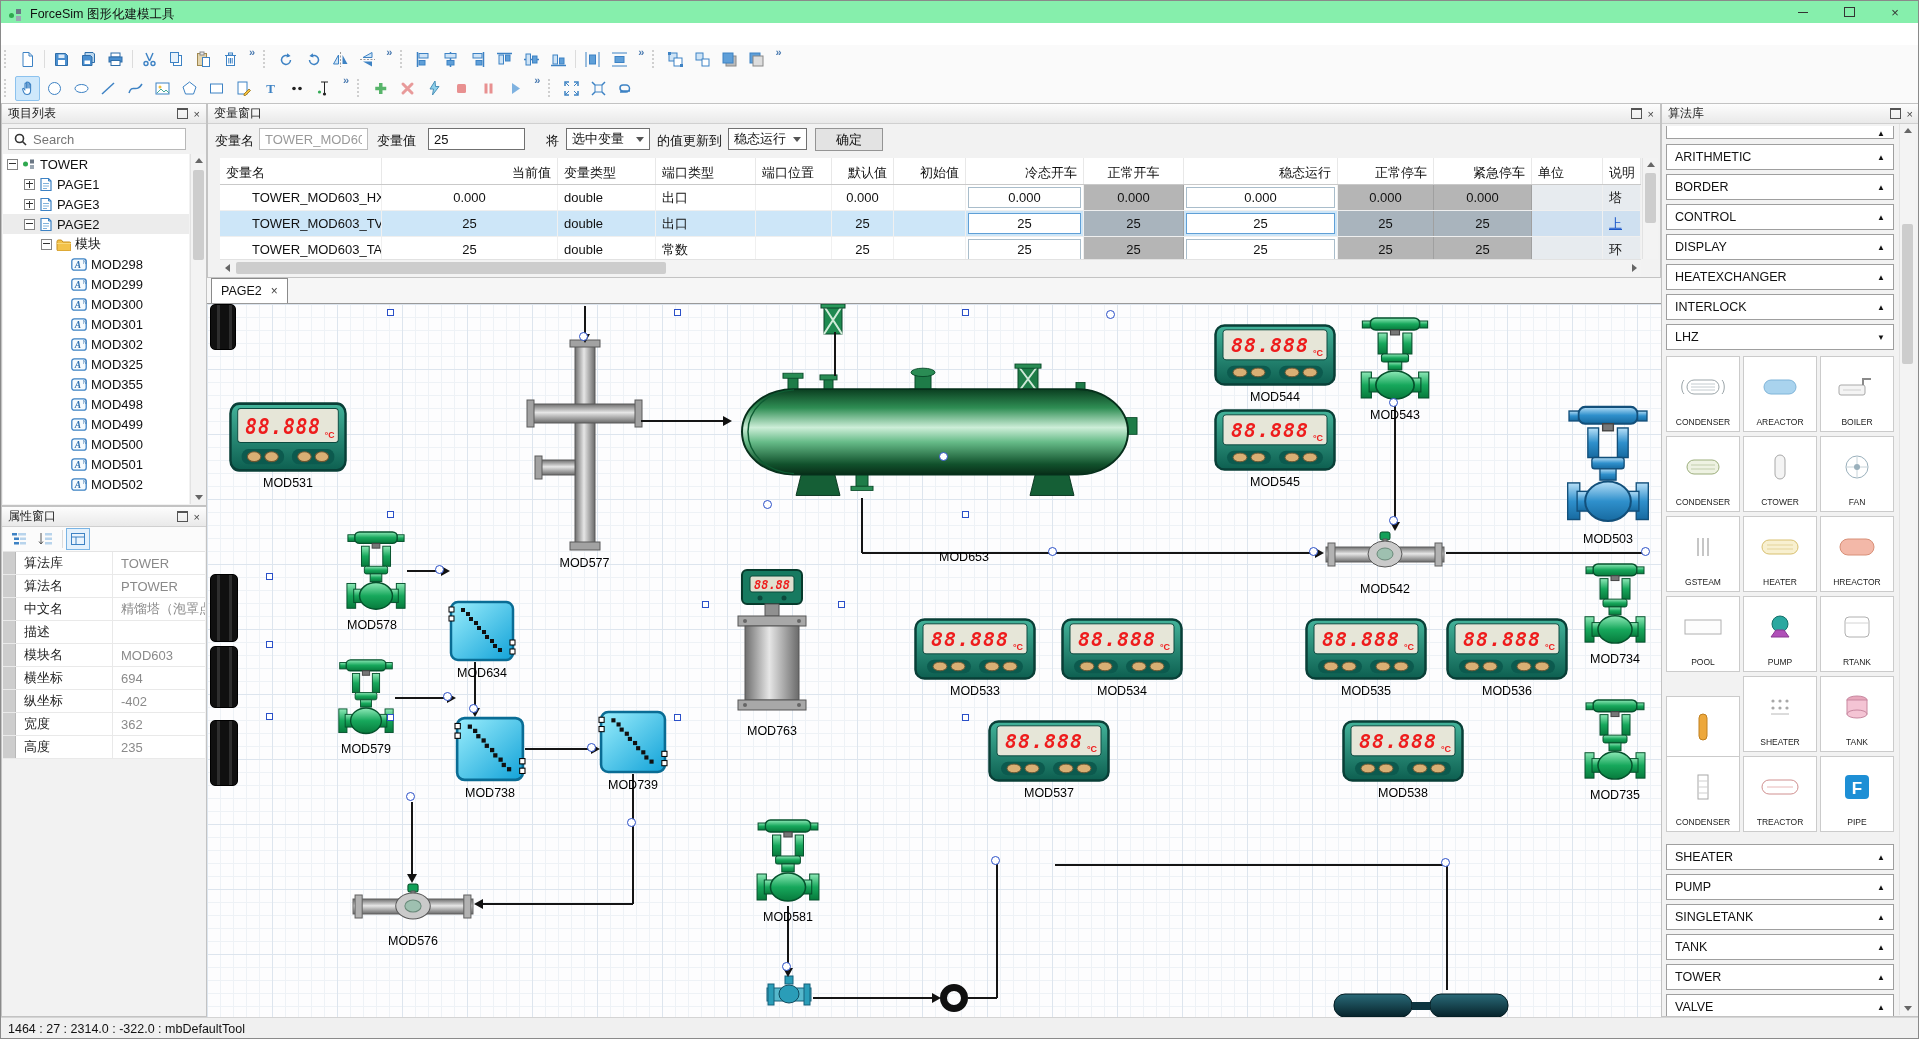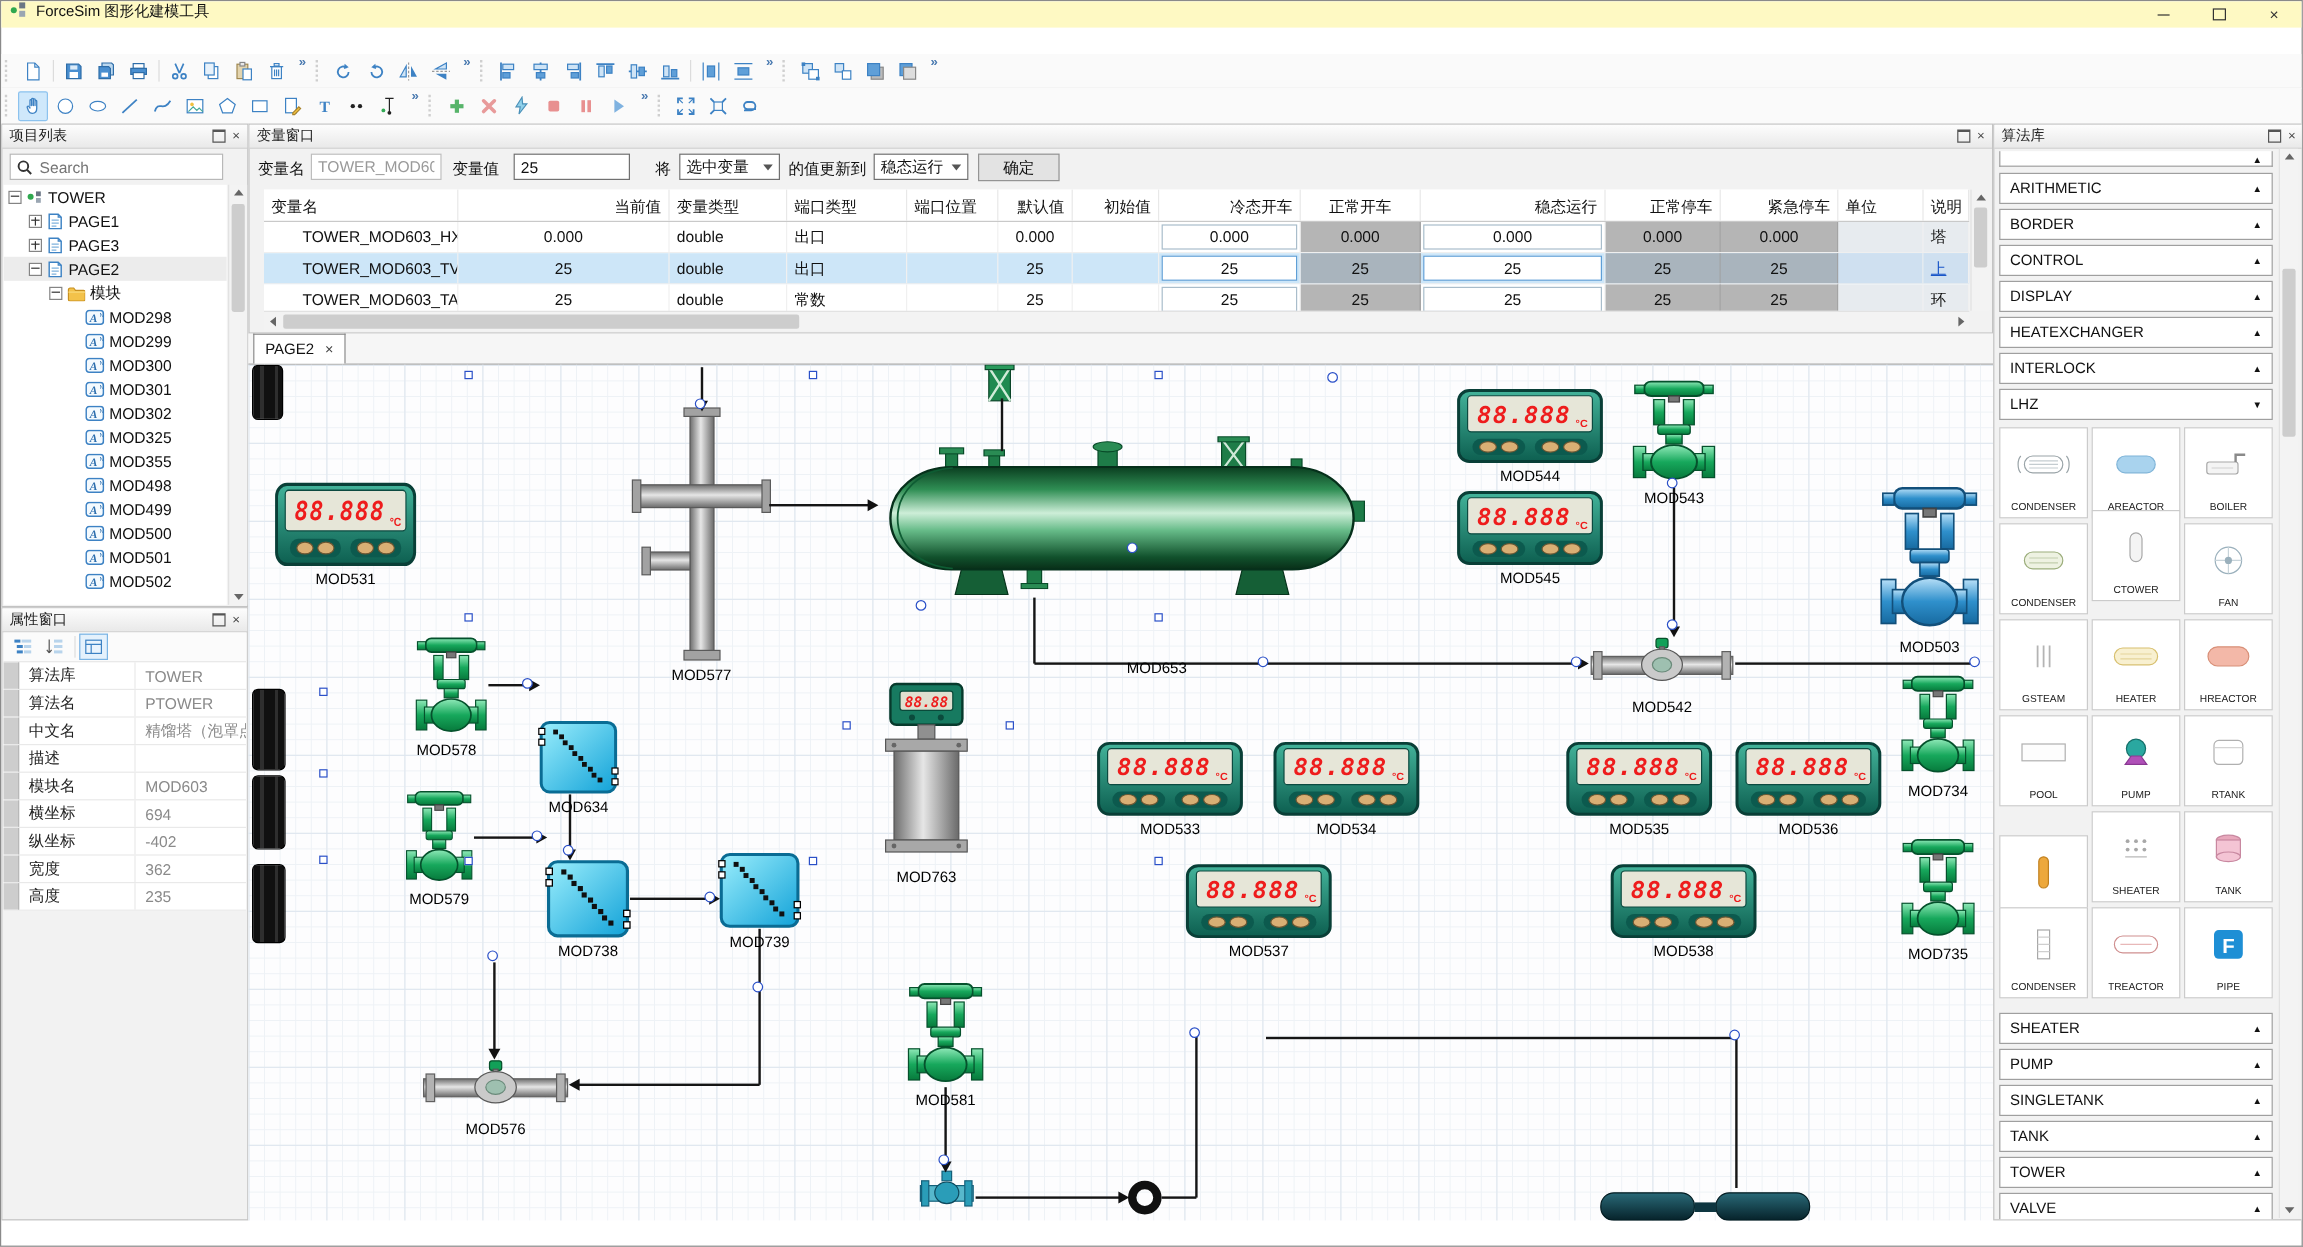--- a/index.html
+++ b/index.html
@@ -1,18 +1,18 @@
 <!DOCTYPE html>
 <html><head>
 <meta charset="utf-8">
 <style>
   html,body{margin:0;padding:0;background:#555}
   #app{position:relative;width:1919px;height:1039px;background:#fff;font-family:"Liberation Sans",sans-serif;color:#111;overflow:hidden;box-sizing:border-box;border:1px solid #8a8a8a}
   
-  #titlebar{position:absolute;left:0;top:0;width:100%;height:22px;background:#fef9c3;display:flex;align-items:flex-start}
+  #titlebar{position:absolute;left:0;top:0;width:100%;height:22px;background:#86efac;display:flex;align-items:flex-end}
   .app-ico{position:relative;width:15px;height:15px;margin:0 6px 0 8px}
   .app-ico i{position:absolute;display:block}
   #title-text{font-size:12.5px}
   .wbtns{margin-left:auto;display:flex;height:100%}
   .wbtn{width:46px;display:flex;align-items:center;justify-content:center;font-size:13px;color:#333}
   .glyph-min{display:block;width:10px;border-bottom:1px solid #333}
   .glyph-max{display:block;width:9px;height:8px;border:1px solid #333}
   #menubar{position:absolute;left:0;top:22px;width:100%;height:22px;background:#fff;display:flex;font-size:13px;border-bottom:1px solid #ececec}
   .menu-item{padding:3px 10px}
   .toolbar{position:absolute;left:0;width:100%;background:#fafafa;display:flex;align-items:center;border-bottom:1px solid #e3e3e3}
@@ -1555,21 +1555,21 @@
         <div class="lib-item" style="left:4px;top:332px">
           <span class="ic">
             <svg width="46" height="22">
               <rect x="7" y="4" width="32" height="14" rx="7" fill="#eef2e2" stroke="#9cae7c"></rect>
               <line x1="11" y1="9" x2="35" y2="9" stroke="#c2cead"></line>
               <line x1="11" y1="13" x2="35" y2="13" stroke="#c2cead"></line>
             </svg>
           </span>
           <span class="lb">CONDENSER</span>
         </div>
-        <div class="lib-item" style="left:81px;top:321px">
+        <div class="lib-item" style="left:81px;top:332px">
           <span class="ic">
             <svg width="20" height="28">
               <rect x="5" y="2" width="10" height="24" rx="5" fill="#f4f4f4" stroke="#a8a8a8"></rect>
             </svg>
           </span>
           <span class="lb">CTOWER</span>
         </div>
         <div class="lib-item" style="left:158px;top:332px">
           <span class="ic">
             <svg width="28" height="28">
@@ -1722,13 +1722,16 @@
       <div class="sb-btn" style="left:0;top:0;width:15px;height:13px">
           <span class="tri-u"></span>
         </div>
       <div class="sb-thumb-v" style="top:100px;height:140px"></div>
       <div class="sb-btn" style="left:0;bottom:0;width:15px;height:13px">
           <span class="tri-d"></span>
         </div>
     </div>
   </div>
 
+  <div id="statusbar">
+    <span>1464 : 27 : 2314.0 : -322.0 : mbDefaultTool</span>
+  </div>
 </div>
 
 </body></html>

